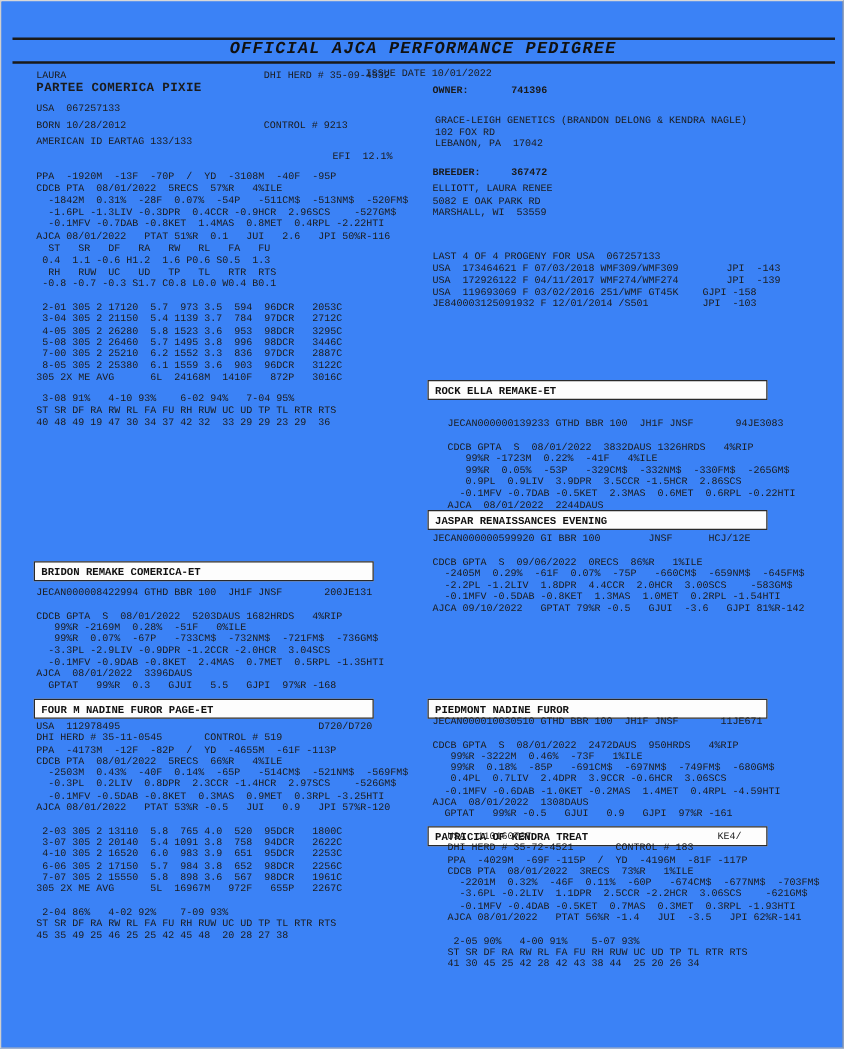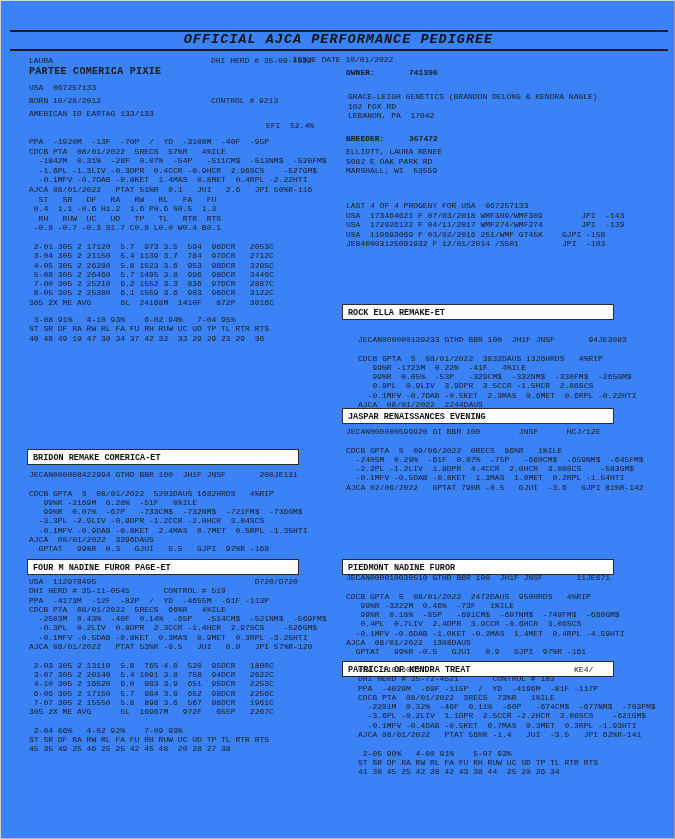--- a/index.html
+++ b/index.html
@@ -50,21 +50,21 @@
 
   <div class="abs mono hdr" style="left:28px;top:55px">LAURA</div>
   <div class="abs mono hdr" style="left:210px;top:55px">DHI HERD # 35-09-4532</div>
   <div class="abs mono hdr" style="left:12px;top:54px;width:660px;text-align:center">ISSUE DATE 10/01/2022</div>
 
   <div class="abs mono name" style="left:28px;top:66px">PARTEE COMERICA PIXIE</div>
   <div class="abs mono hdr" style="left:28px;top:82px">USA  067257133</div>
   <div class="abs mono hdr" style="left:28px;top:95px">BORN 10/28/2012</div>
   <div class="abs mono hdr" style="left:210px;top:95px">CONTROL # 9213</div>
   <div class="abs mono hdr" style="left:28px;top:108px">AMERICAN ID EARTAG 133/133</div>
-  <div class="abs mono hdr" style="left:265px;top:120px">EFI  52.4%</div>
+  <div class="abs mono hdr" style="left:265px;top:120px">EFI  12.1%</div>
 
   <div class="abs mono hdr b" style="left:345px;top:67px">OWNER:</div>
   <div class="abs mono hdr b" style="left:408px;top:67px">741396</div>
   <pre class="abs mono lh96" style="left:335px;top:79px;margin:12px">GRACE-LEIGH GENETICS (BRANDON DELONG &amp; KENDRA NAGLE)
 102 FOX RD
 LEBANON, PA  17042</pre>
 
   <div class="abs mono hdr b" style="left:345px;top:133px">BREEDER:</div>
   <div class="abs mono hdr b" style="left:408px;top:133px">367472</div>
   <pre class="abs mono lh96" style="left:345px;top:146px;margin:0">ELLIOTT, LAURA RENEE
@@ -109,21 +109,21 @@
 AJCA  08/01/2022  2244DAUS
   GPTAT   99%R -0.7   GJUI  -0.3   GJPI  97%R  -67</pre>
 
   <div class="tbox" style="left:341px;top:407px">JASPAR RENAISSANCES EVENING</div>
   <pre class="abs mono lh93" style="left:345px;top:426px;margin:0">JECAN000000599920 GI BBR 100        JNSF      HCJ/12E
 
 CDCB GPTA  S  09/06/2022  0RECS  86%R   1%ILE
   -2405M  0.29%  -61F  0.07%  -75P   -660CM$  -659NM$  -645FM$
   -2.2PL -1.2LIV  1.8DPR  4.4CCR  2.0HCR  3.00SCS    -583GM$
   -0.1MFV -0.5DAB -0.8KET  1.3MAS  1.0MET  0.2RPL -1.54HTI
-AJCA 02/06/2022   GPTAT 79%R -0.5   GJUI  -3.6   GJPI 81%R-142</pre>
+AJCA 09/10/2022   GPTAT 79%R -0.5   GJUI  -3.6   GJPI 81%R-142</pre>
 
   <div class="tbox" style="left:26px;top:448px">BRIDON REMAKE COMERICA-ET</div>
   <pre class="abs mono lh93" style="left:28px;top:469px;margin:0">JECAN000008422994 GTHD BBR 100  JH1F JNSF       200JE131
 
 CDCB GPTA  S  08/01/2022  5203DAUS 1682HRDS   4%RIP
    99%R -2169M  0.28%  -51F   0%ILE
    99%R  0.07%  -67P   -733CM$  -732NM$  -721FM$  -736GM$
   -3.3PL -2.9LIV -0.9DPR -1.2CCR -2.0HCR  3.04SCS
   -0.1MFV -0.9DAB -0.8KET  2.4MAS  0.7MET  0.5RPL -1.35HTI
 AJCA  08/01/2022  3396DAUS

